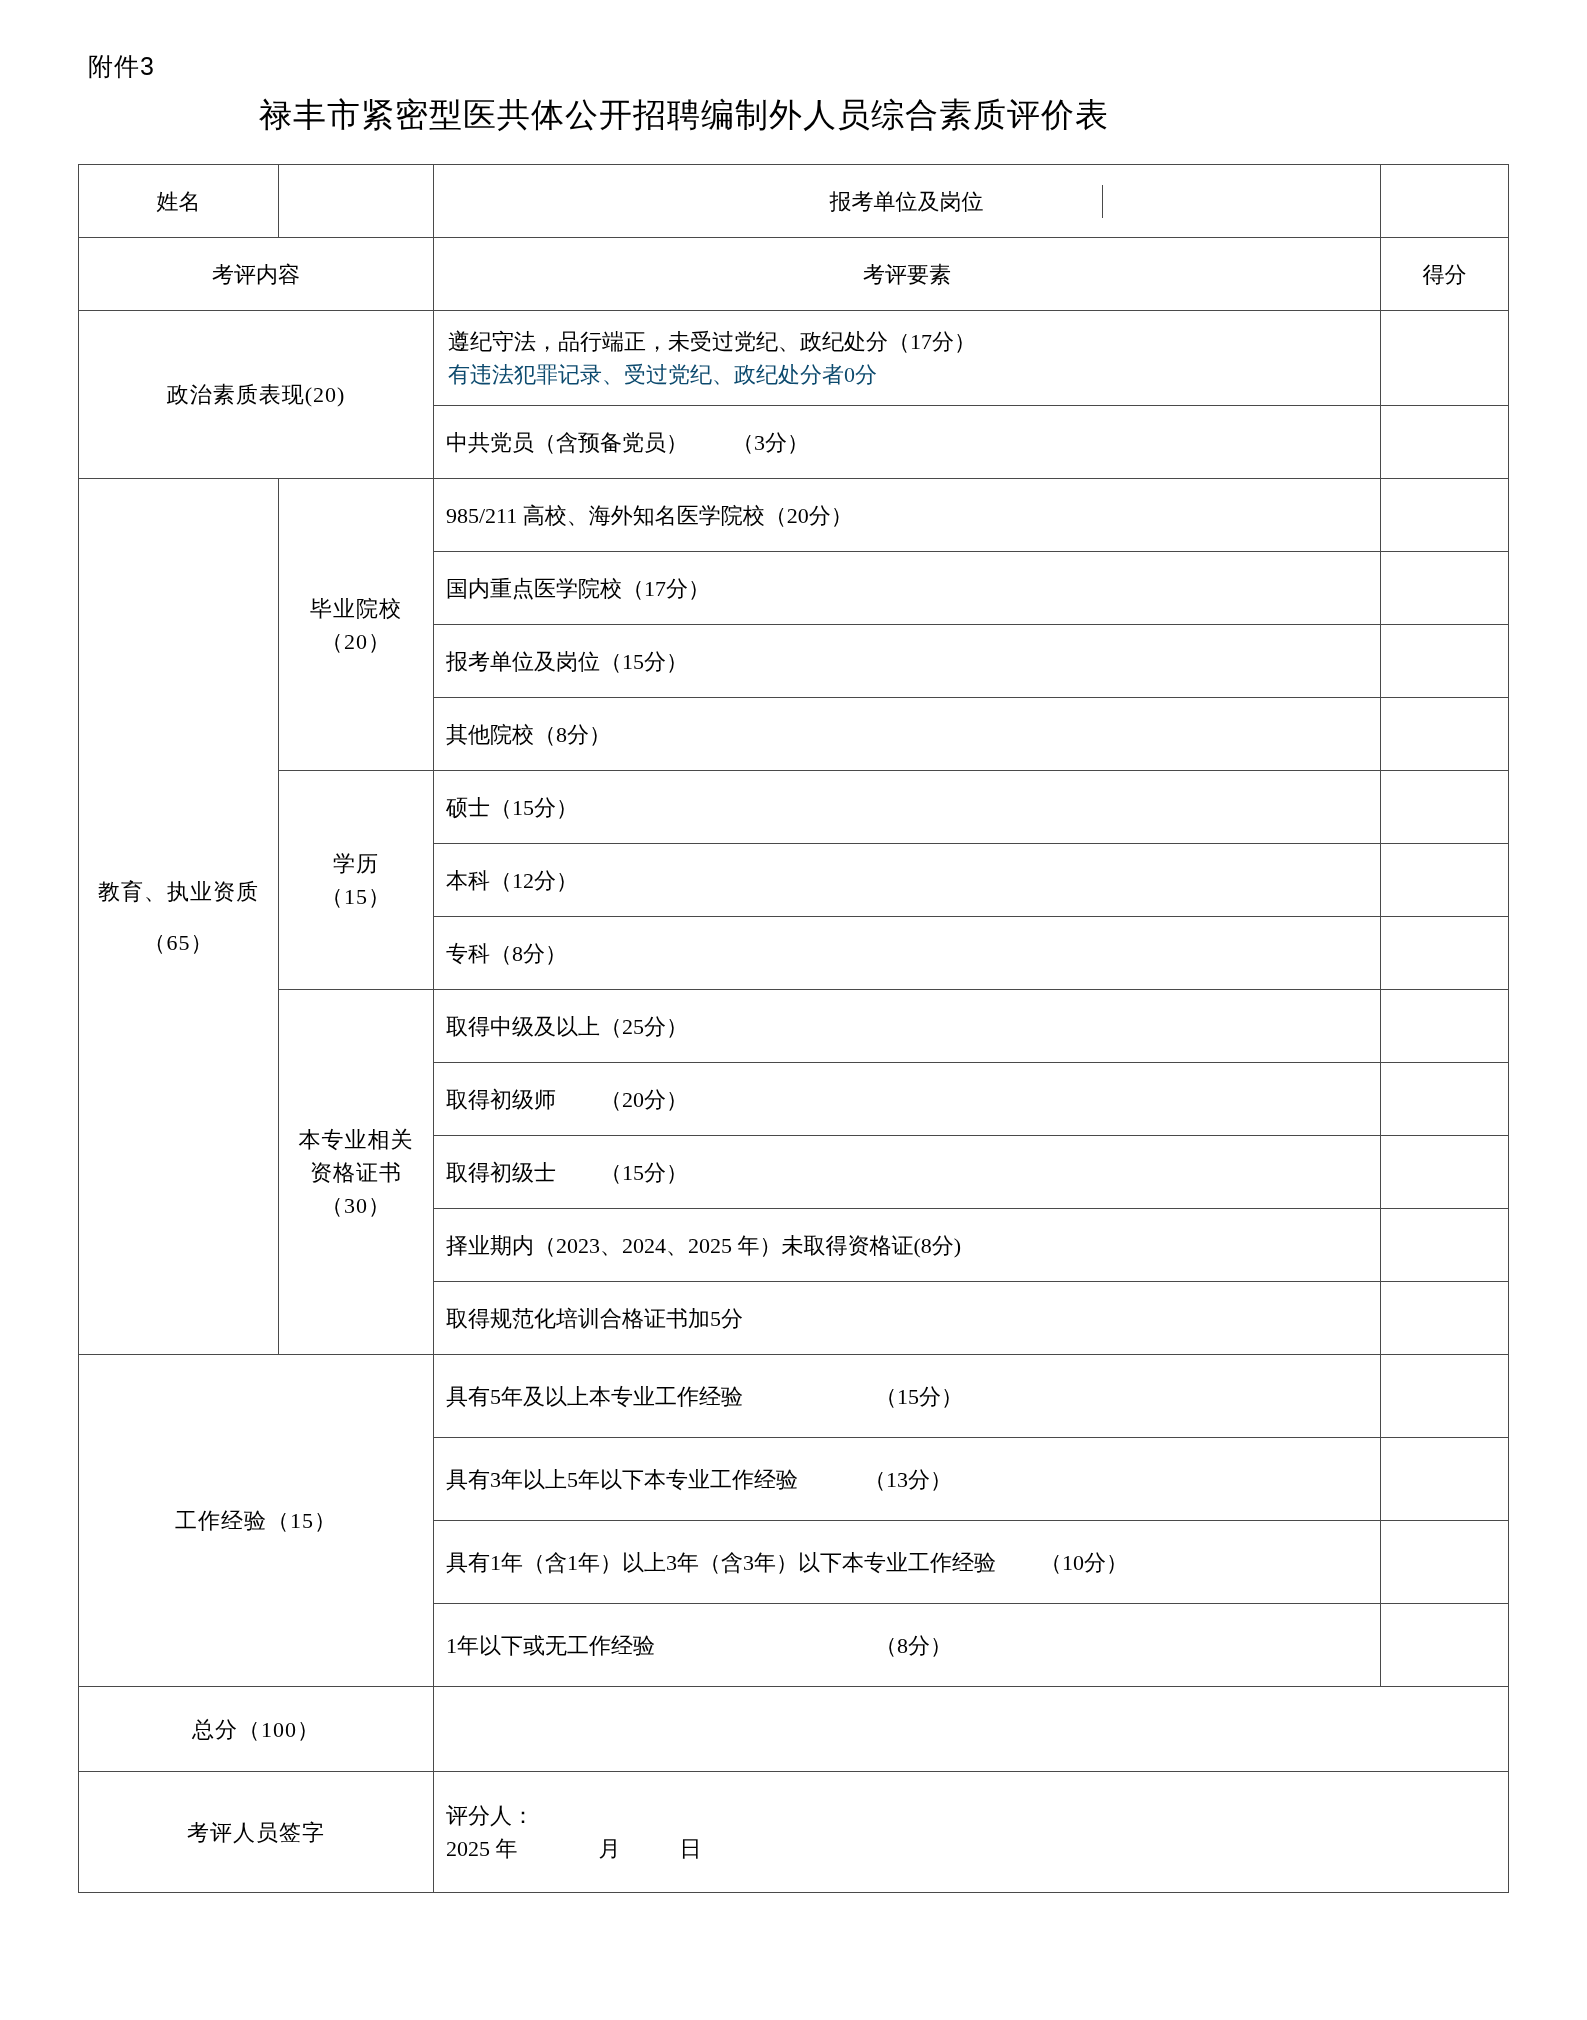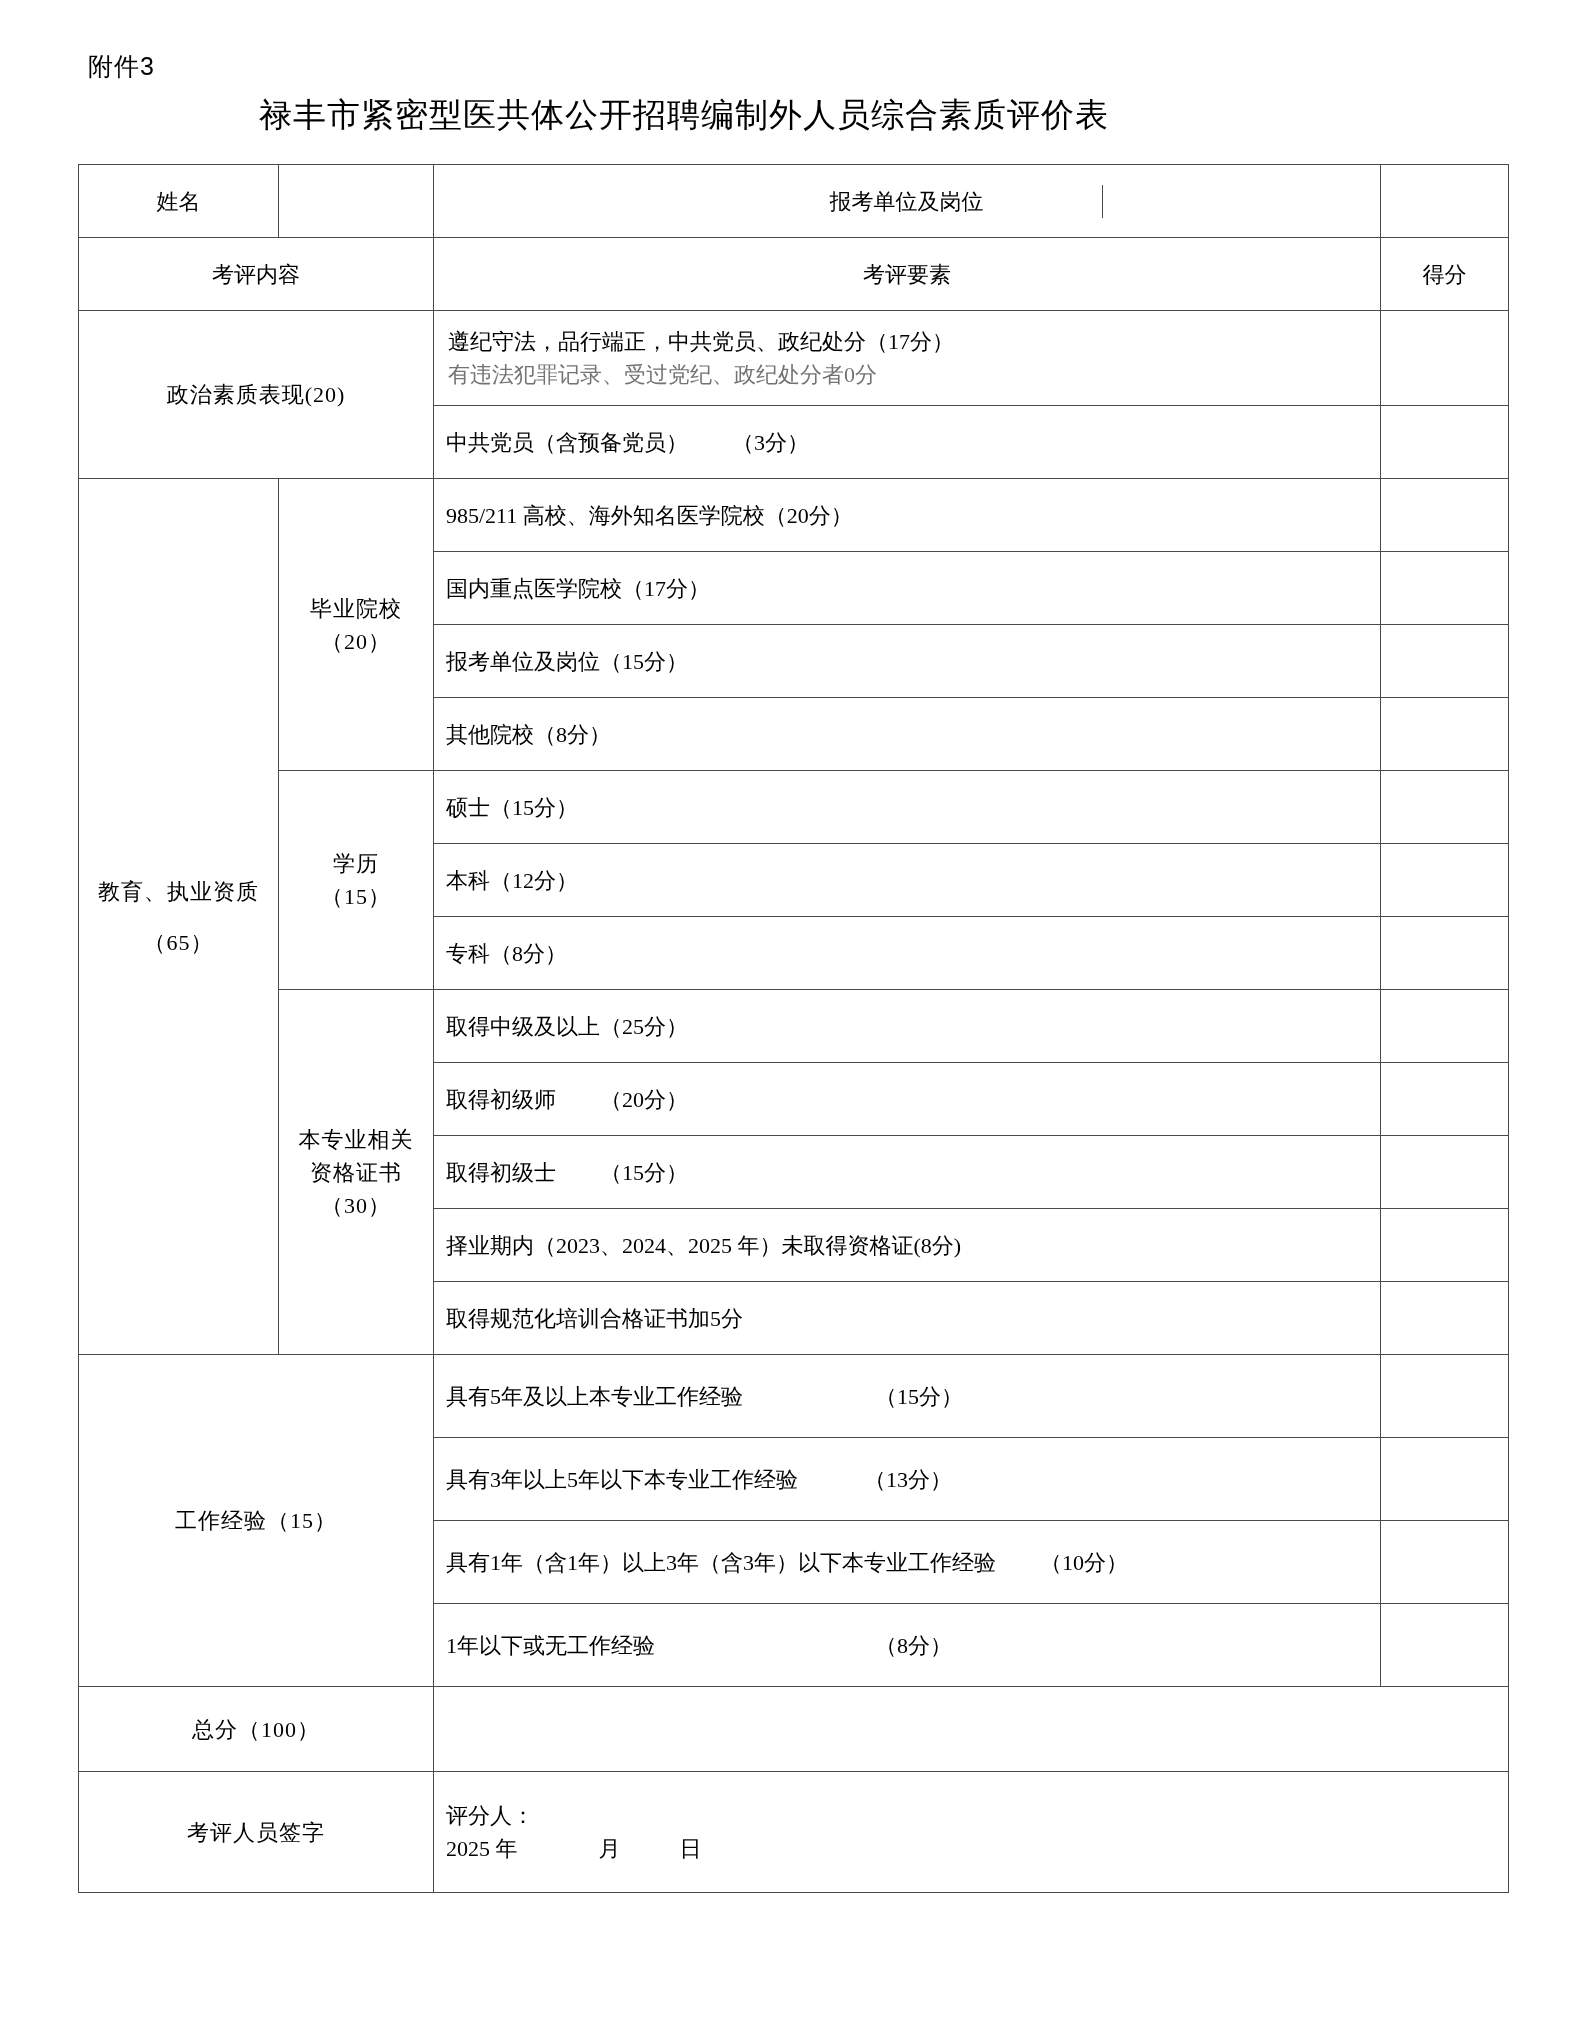--- a/index.html
+++ b/index.html
@@ -56,21 +56,21 @@
     text-align: center;
     font-size: 23px;
     letter-spacing: 1px;
   }
   .sub-cell {
     text-align: center;
     font-size: 23px;
     line-height: 2.3;
     letter-spacing: 1px;
   }
-  .red { color: #737373; }
+  .red { color: #0c4a6e; }
   .note {
     margin: 26px 0 0 12px;
     font-size: 23px;
     font-family: "Liberation Serif", serif;
     letter-spacing: 1px;
   }
   .sign-block {
     font-size: 22px;
     line-height: 1.9;
     text-align: left;
@@ -109,21 +109,21 @@
 
       <tr>
         <td class="c-center h-tall" colspan="2">考评内容</td>
         <td class="c-center" colspan="2">考评要素</td>
         <td class="c-center">得分</td>
       </tr>
 
       <tr>
         <td class="cat-cell" colspan="2" rowspan="2">政治素质表现(20)</td>
         <td class="c-left" colspan="2" style="padding:14px 14px">
-          <div>遵纪守法，品行端正，中共党员、政纪处分（17分）</div>
+          <div>遵纪守法，品行端正，未受过党纪、政纪处分（17分）</div>
           <div class="red">有违法犯罪记录、受过党纪、政纪处分者0分</div>
         </td>
         <td></td>
       </tr>
       <tr>
         <td class="c-left h-tall" colspan="2">中共党员（含预备党员）　　（3分）</td>
         <td></td>
       </tr>
 
       <tr>

